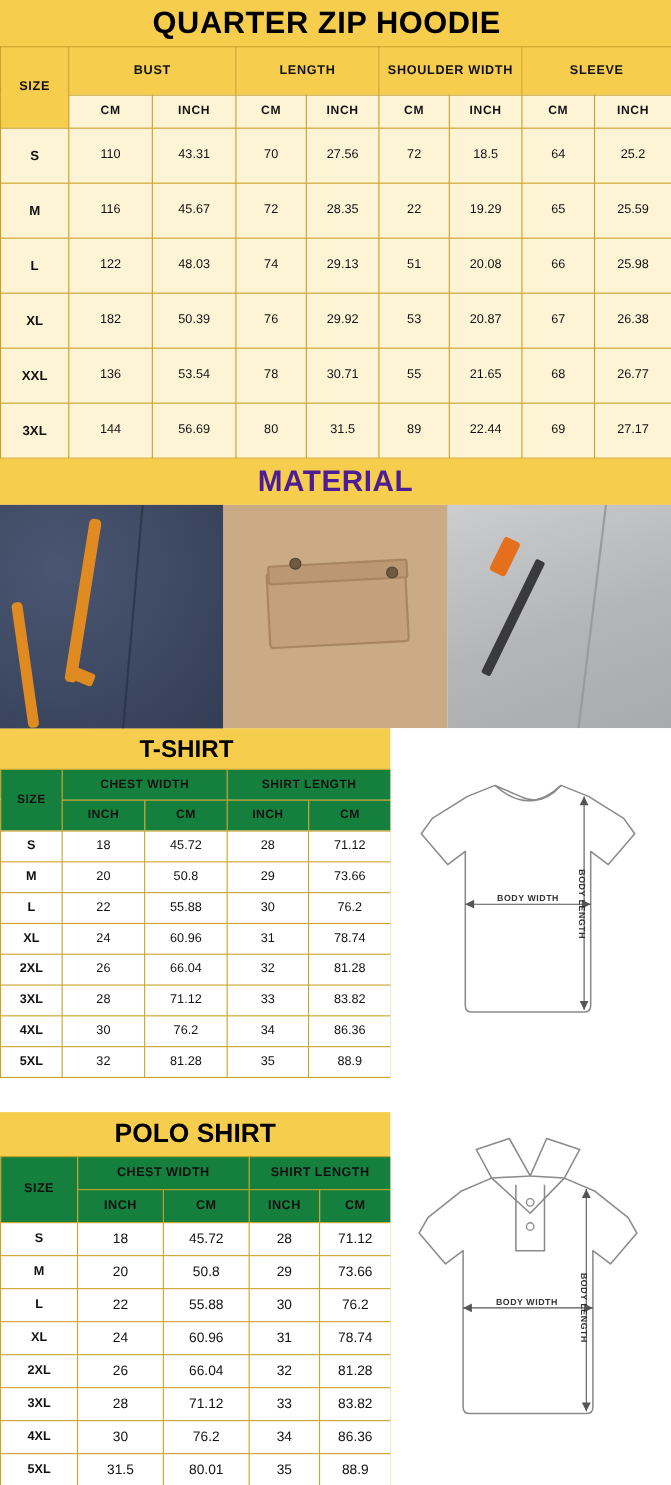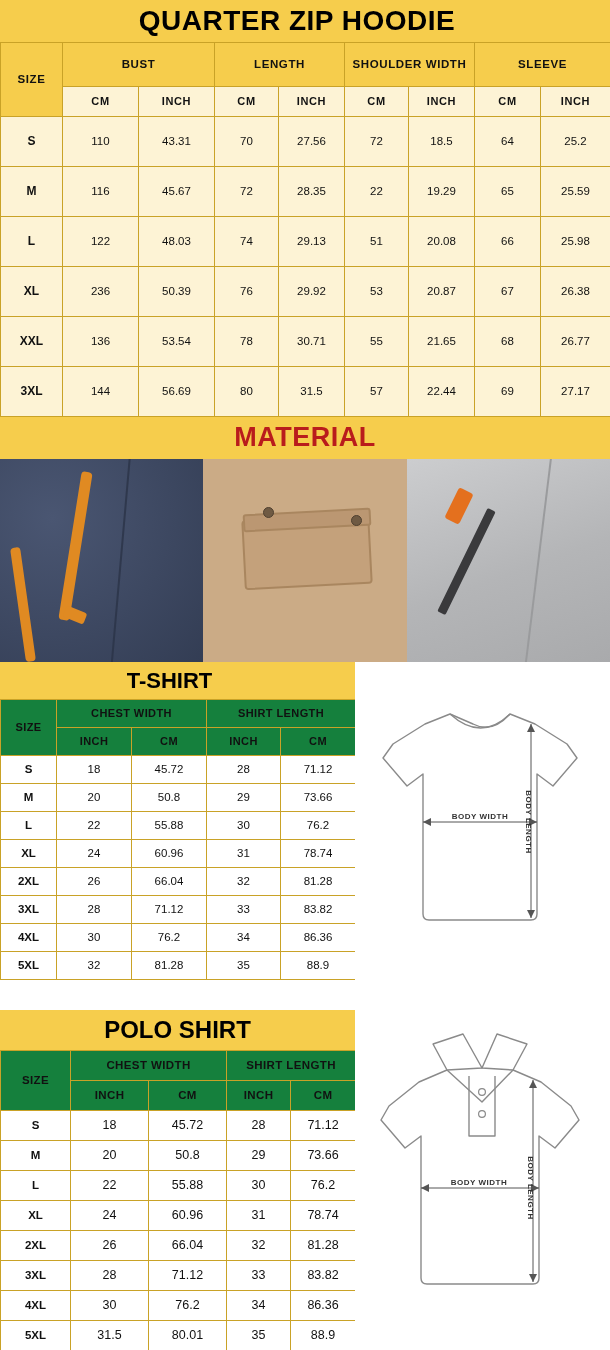--- a/index.html
+++ b/index.html
@@ -63,21 +63,21 @@
   table.hoodie td.sizecell {
     font-weight: bold;
     font-size: 12px;
   }
 
   .material-title {
     background: #f6cd4c;
     text-align: center;
     font-size: 27px;
     font-weight: bold;
-    color: #b91c1c;
+    color: #4c1d95;
     padding: 5px 0 6px 0;
     letter-spacing: 0.5px;
   }
   .material-row {
     display: flex;
     width: 100%;
     height: 203px;
   }
   .material-cell { position: relative; overflow: hidden; }
   .mat1 { width: 203px; background: #3d4861; }
@@ -278,21 +278,21 @@
         <td class="val">48.03</td>
         <td class="val">74</td>
         <td class="val">29.13</td>
         <td class="val">51</td>
         <td class="val">20.08</td>
         <td class="val">66</td>
         <td class="val">25.98</td>
       </tr>
       <tr>
         <td class="val sizecell">XL</td>
-        <td class="val">236</td>
+        <td class="val">182</td>
         <td class="val">50.39</td>
         <td class="val">76</td>
         <td class="val">29.92</td>
         <td class="val">53</td>
         <td class="val">20.87</td>
         <td class="val">67</td>
         <td class="val">26.38</td>
       </tr>
       <tr>
         <td class="val sizecell">XXL</td>
@@ -304,21 +304,21 @@
         <td class="val">21.65</td>
         <td class="val">68</td>
         <td class="val">26.77</td>
       </tr>
       <tr>
         <td class="val sizecell">3XL</td>
         <td class="val">144</td>
         <td class="val">56.69</td>
         <td class="val">80</td>
         <td class="val">31.5</td>
-        <td class="val">57</td>
+        <td class="val">89</td>
         <td class="val">22.44</td>
         <td class="val">69</td>
         <td class="val">27.17</td>
       </tr>
     </tbody>
   </table>
 
   <div class="material-title">MATERIAL</div>
   <div class="material-row">
     <div class="material-cell mat1">

